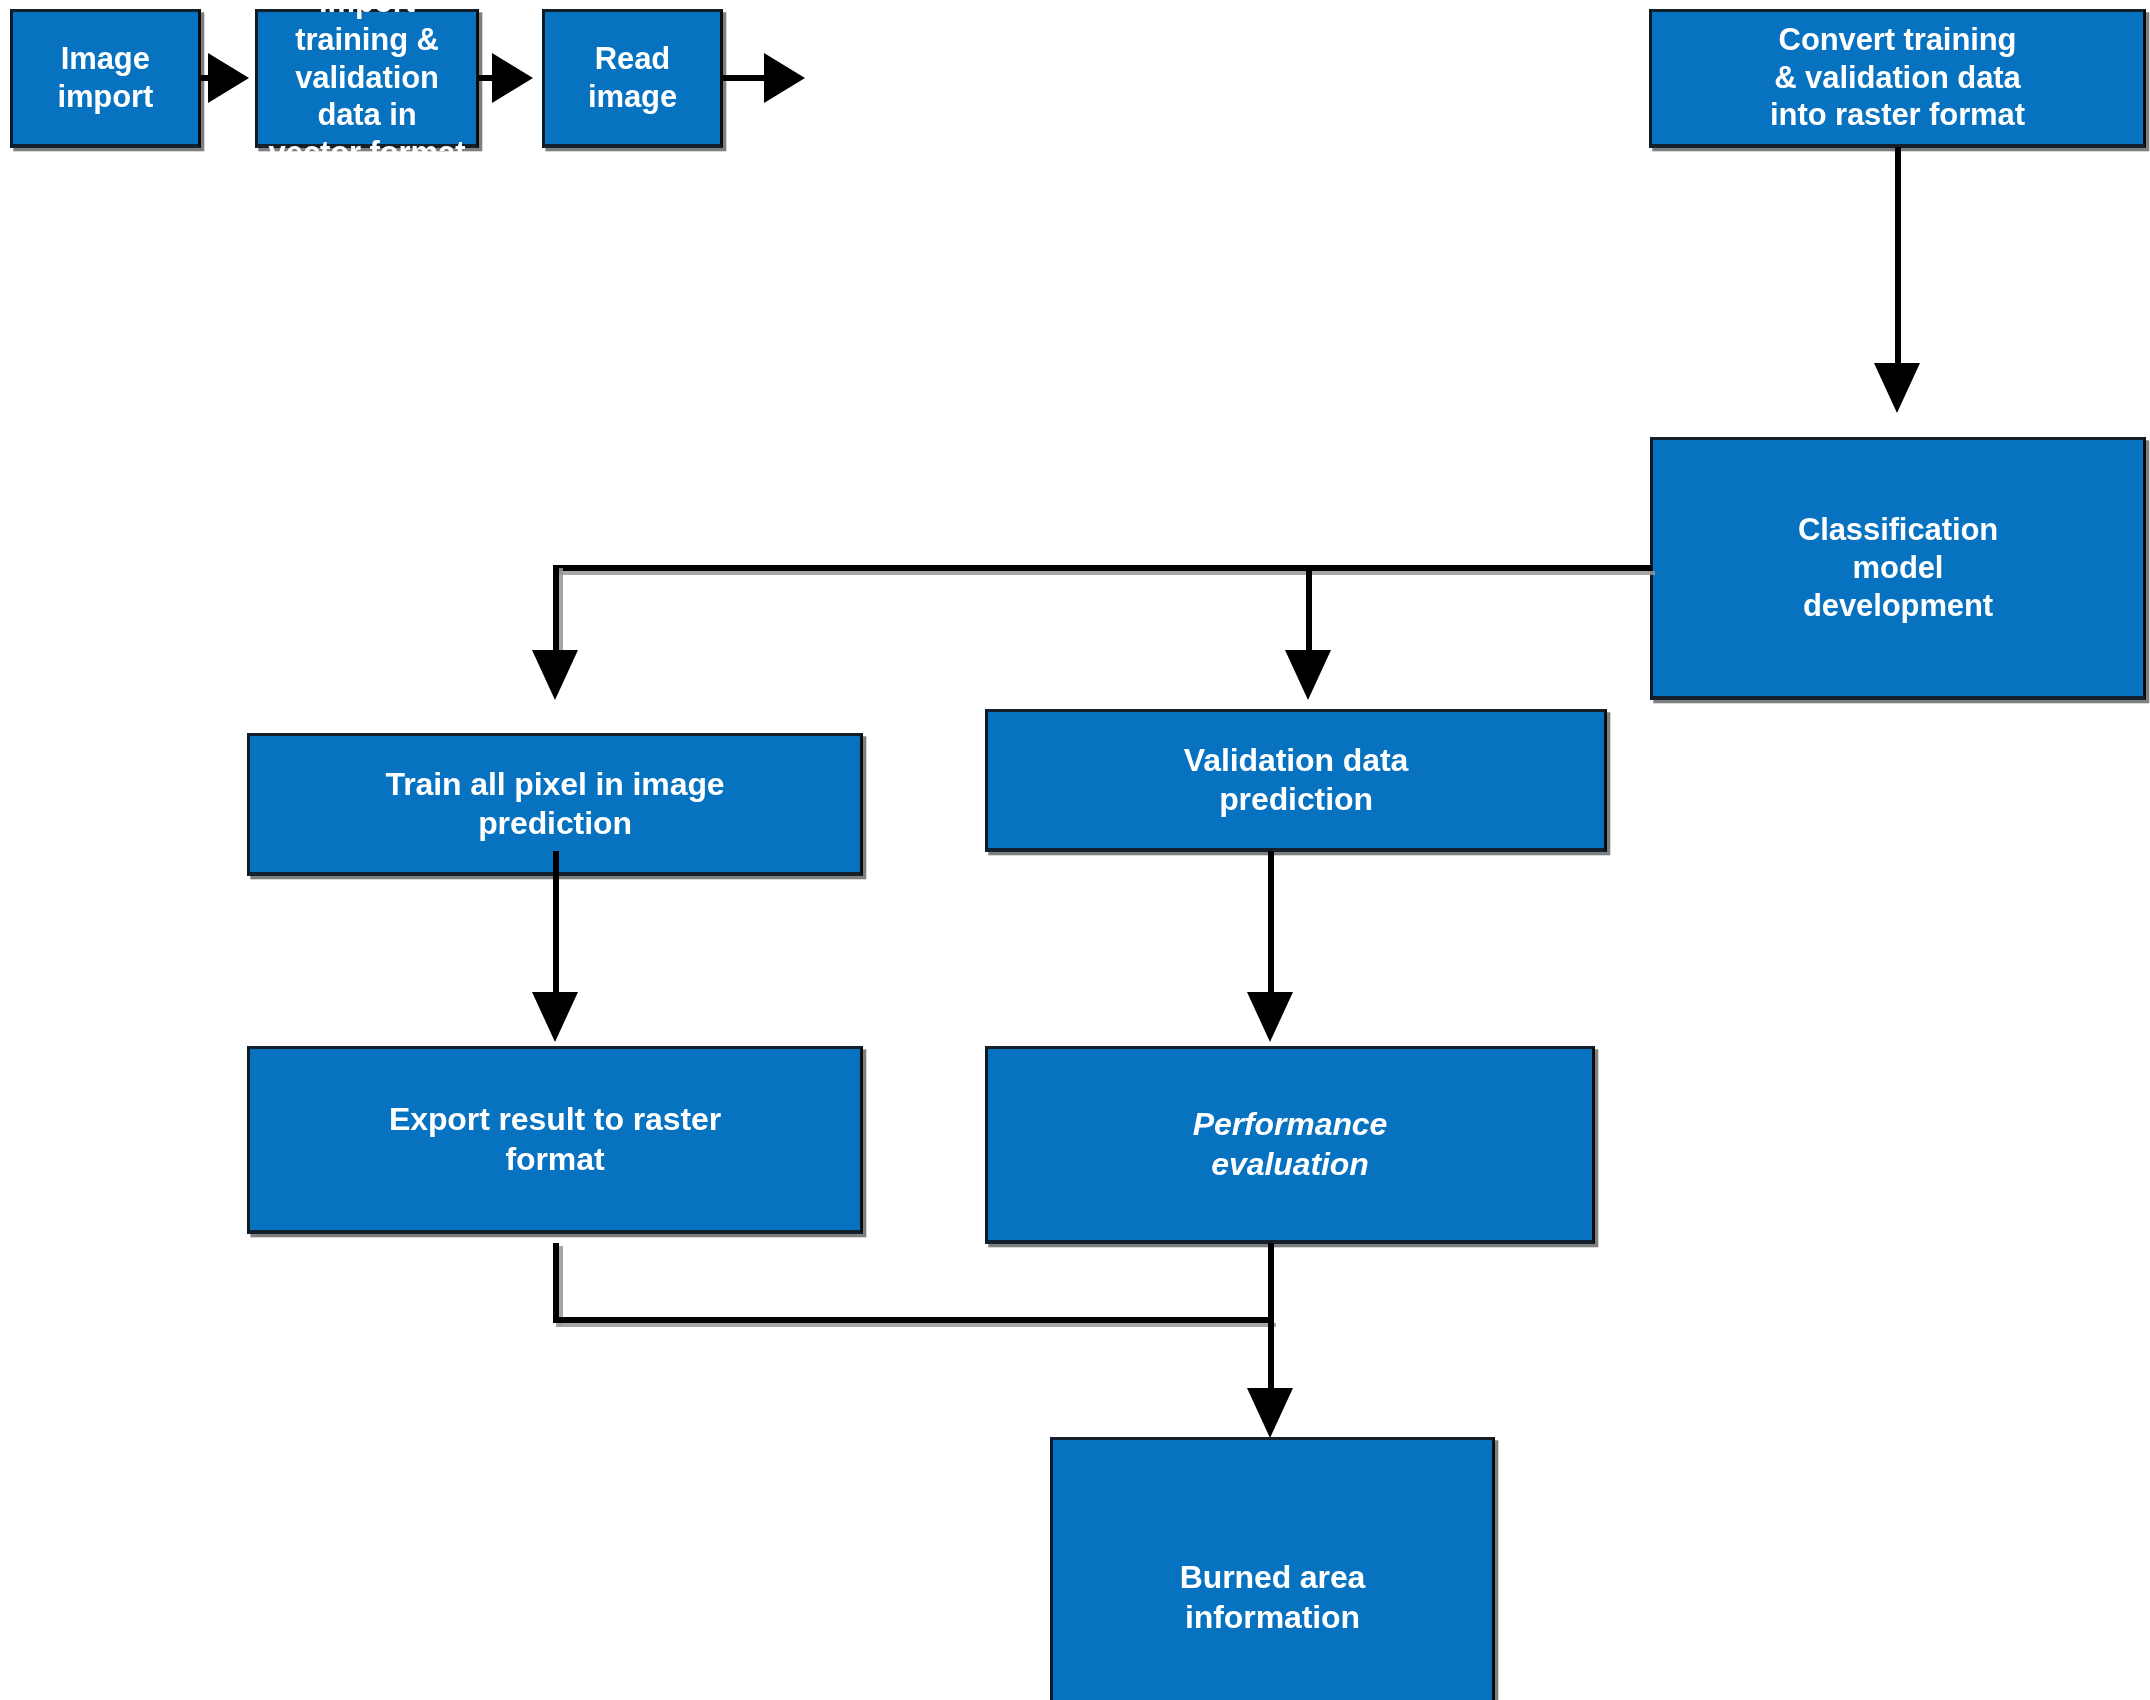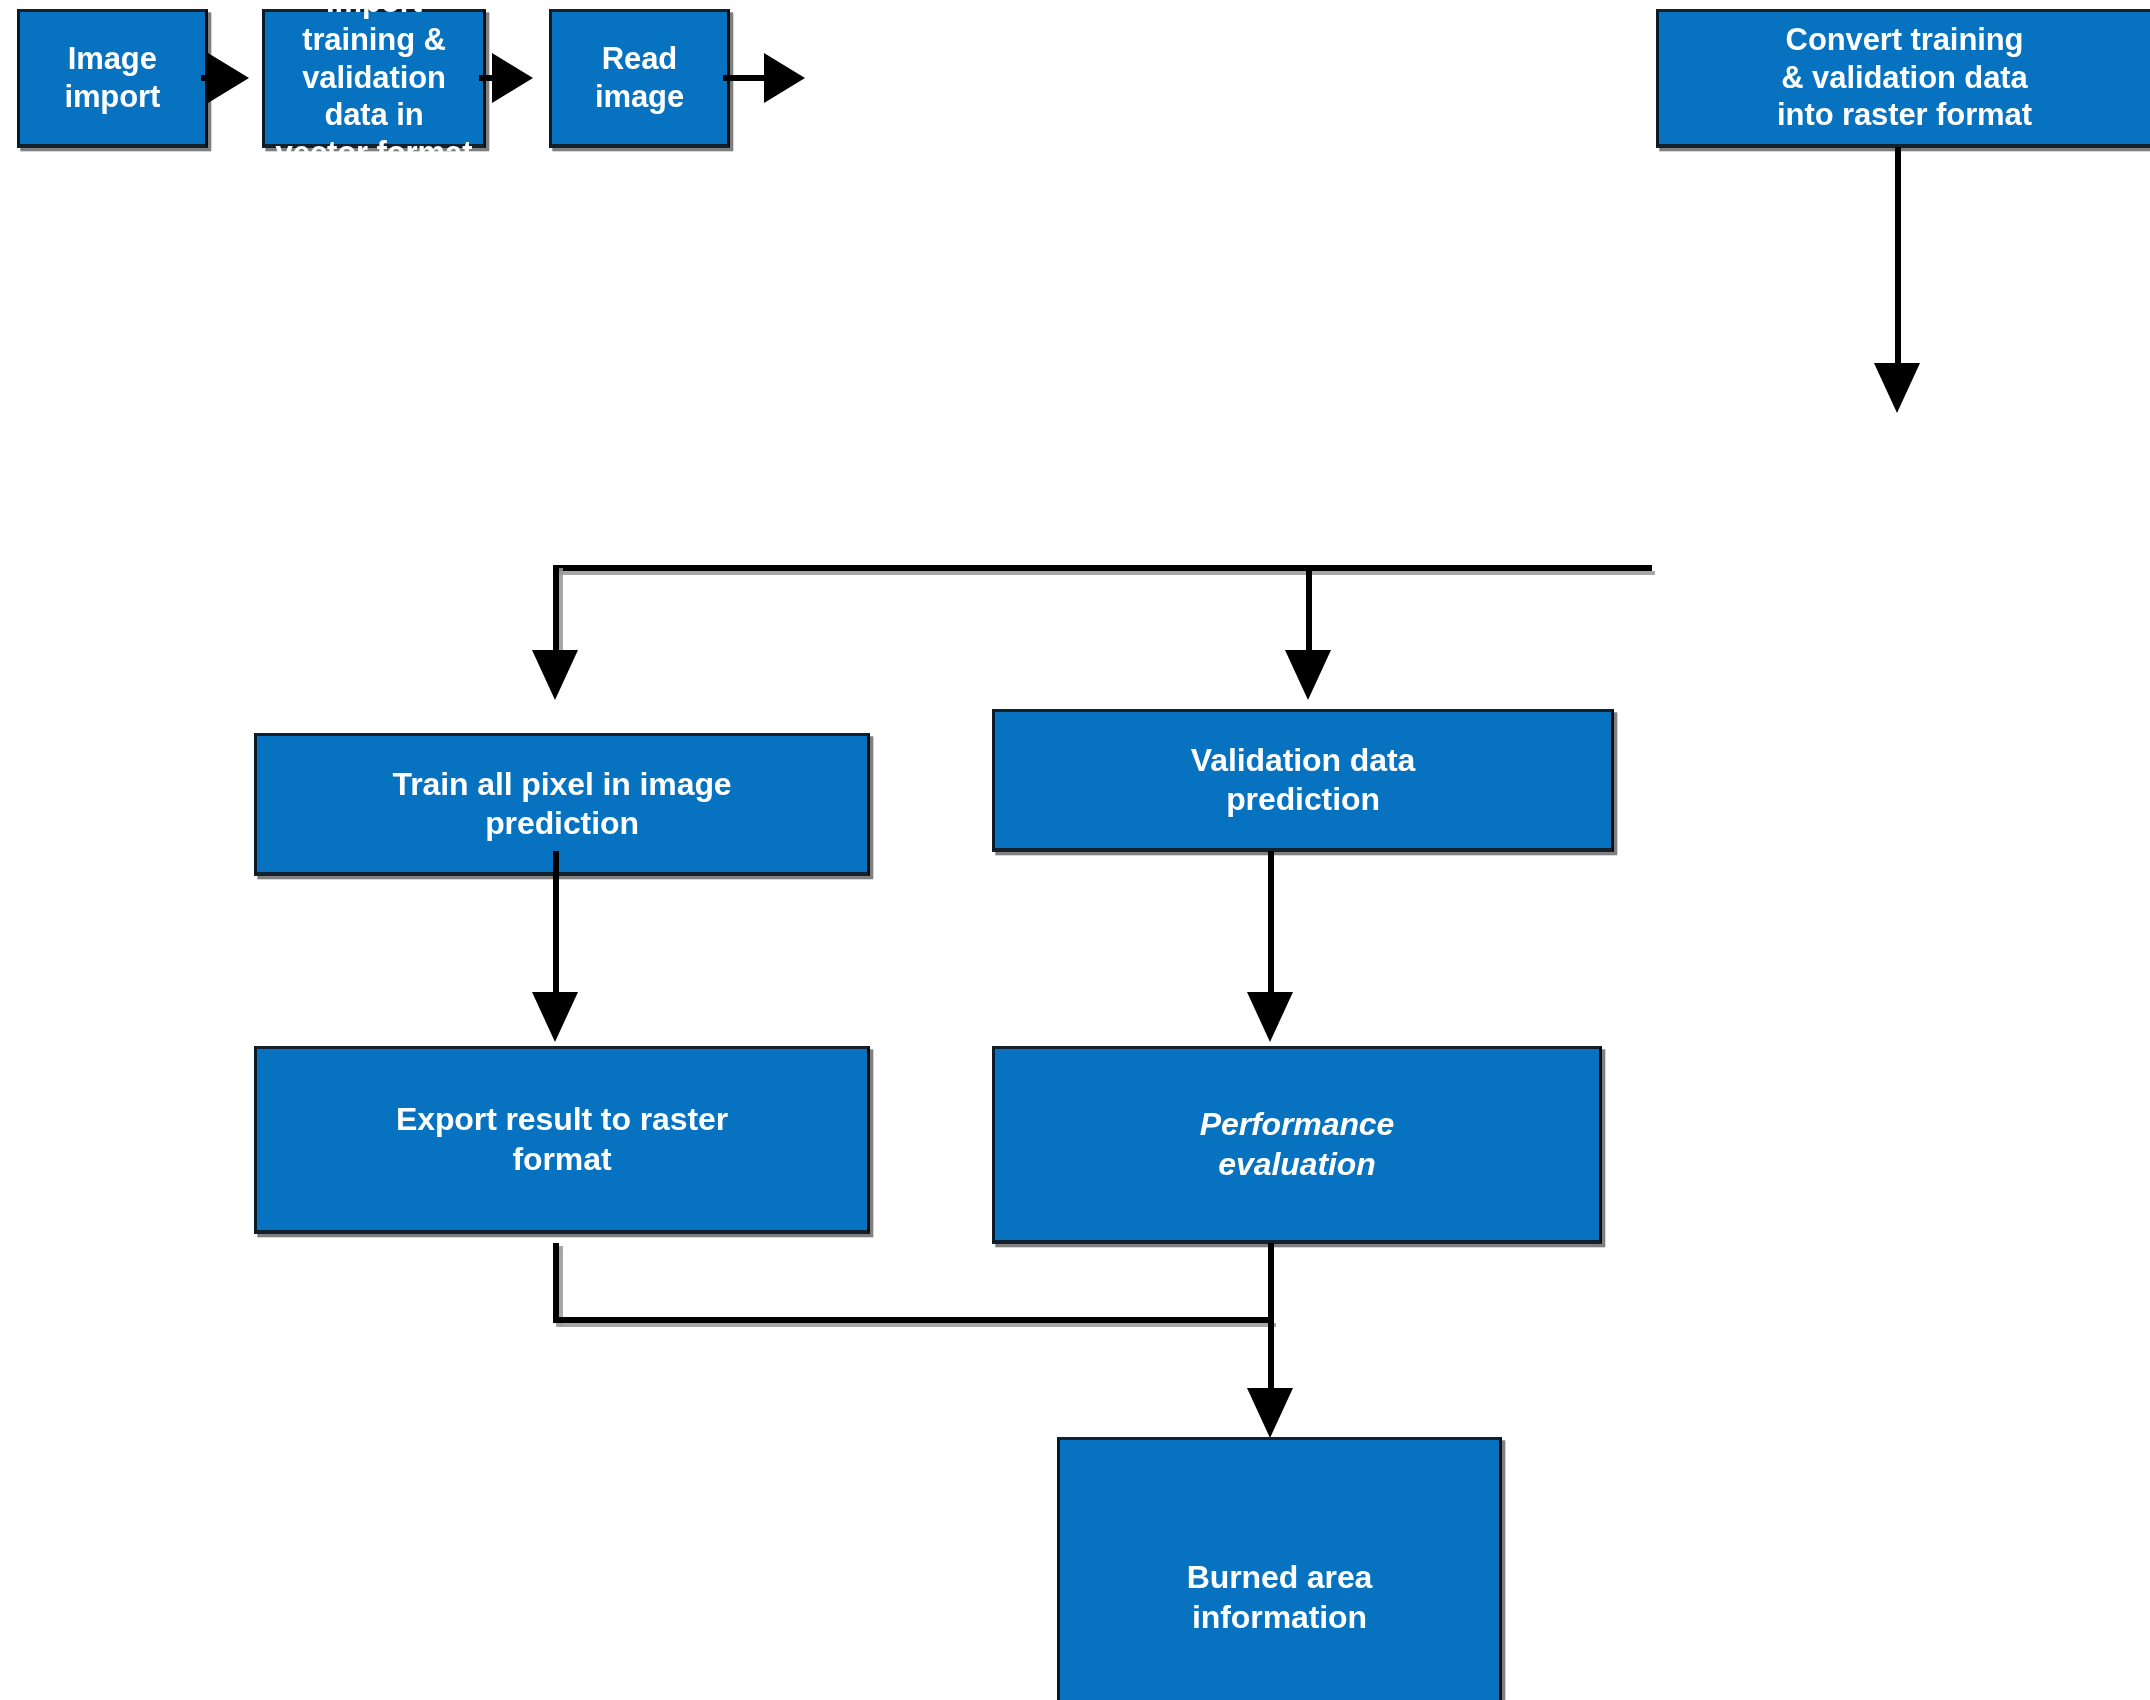--- a/index.html
+++ b/index.html
@@ -27,21 +27,20 @@
     box-shadow: 3.3px 3.3px 0 0 rgba(120,120,120,0.95);
     display: flex;
     align-items: center;
     justify-content: center;
     text-align: center;
     color: #ffffff;
     font-weight: bold;
     line-height: 1.22;
     letter-spacing: -0.1px;
     padding: 2.6px 9.2px;
-    margin-left: 7px;
   }
   .node .label {
     display: block;
     width: 100%;
   }
   
   .hline {
     position: absolute;
     background: #000000;
     height: 5.9px;
@@ -112,20 +111,23 @@
   <div class="arrow-right" style="left:764px; top:53px;"></div>
   <div class="hline" style="left:723px; top:75px; width:51px;"></div>
 
   <div class="node" style="left:1649px; top:8.5px; width:497px; height:139px; font-size:31px;">
     <span class="label">Convert training<br>&amp; validation data<br>into raster format</span>
   </div>
 
   <div class="vline" style="left:1895px; top:147px; height:216px;"></div>
   <div class="arrow-down" style="left:1874px; top:363px;"></div>
 
+  <div class="node" style="left:1650px; top:437px; width:496px; height:263px; font-size:31px;">
+    <span class="label">Classification<br>model<br>development</span>
+  </div>
 
   <div class="hline shadow-b" style="left:553px; top:565px; width:1099px;"></div>
   <div class="vline shadow-r" style="left:553px; top:565px; height:85px;"></div>
   <div class="arrow-down" style="left:532px; top:650px;"></div>
 
   <div class="vline" style="left:1306px; top:565px; height:85px;"></div>
   <div class="arrow-down" style="left:1285px; top:650px;"></div>
 
   <div class="node" style="left:247px; top:733px; width:616px; height:143px; font-size:32px;">
     <span class="label">Train all pixel in image<br>prediction</span>

